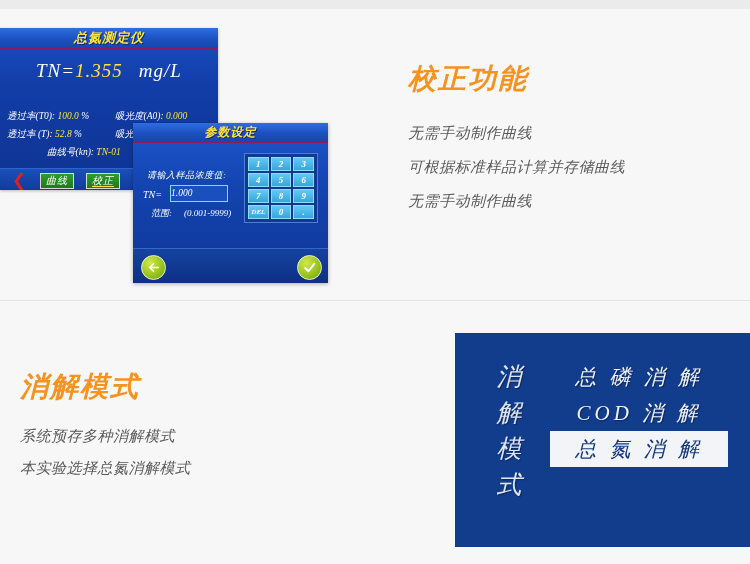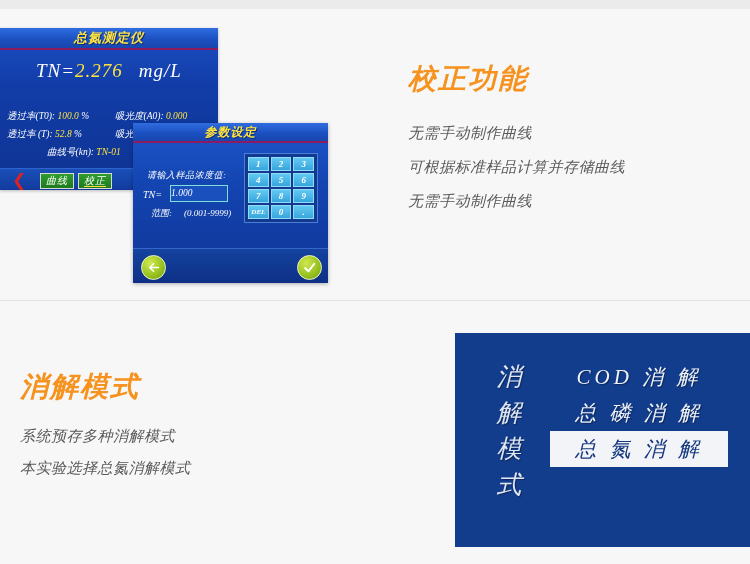--- a/index.html
+++ b/index.html
@@ -73,21 +73,21 @@
     font-family:"DejaVu Sans",sans-serif;
   }
   .btn-green{
     position:absolute;top:4px;height:14px;padding:0 5px;
     background:linear-gradient(180deg,#2f9d2f 0%,#1d7a1d 100%);
     border:1px solid #d8d8d8;
     color:#ffffff;font-size:10px;line-height:14px;letter-spacing:1px;
     text-align:center;white-space:nowrap;
   }
   .btn-g1{left:40px;}
-  .btn-g2{left:78px;}
+  .btn-g2{left:86px;}
   .btn-g2 .ul{border-bottom:1px solid #ffe23d;}
 
   
   .device2{
     left:133px;top:123px;width:195px;height:160px;
     background:linear-gradient(180deg,#1d56cc 0%,#1344b0 40%,#0f3596 100%);
     box-shadow:0 1px 4px rgba(0,0,0,.3);
     overflow:hidden;
   }
   .d2-titlebar{
@@ -176,21 +176,21 @@
 <div class="abs top-strip"></div>
 <div class="abs section-divider"></div>
 
 <div class="abs device1">
   <div class="abs d1-titlebar">
     <div class="d1-title">总氮测定仪</div>
   </div>
 
   <div class="abs d1-body">
     <div class="d1-main">
-      <span>TN=</span><span class="val">2.276</span><span class="unit">mg/L</span>
+      <span>TN=</span><span class="val">1.355</span><span class="unit">mg/L</span>
     </div>
 
     <div class="d1-row d1-r1">
       <span class="lbl">透过率(T0):</span>
       <span class="y">100.0</span>
       <span>%</span>
       <span class="d1-col2">
         <span class="lbl">吸光度(A0):</span>
         <span class="y">0.000</span>
       </span>
@@ -273,17 +273,17 @@
 <div class="abs copy-line" style="left:20px;top:459px;">本实验选择总氮消解模式</div>
 
 <div class="abs mode-panel">
   <div class="mp-left">
     <div>消</div>
     <div>解</div>
     <div>模</div>
     <div>式</div>
   </div>
   <div class="mp-list">
+    <div class="mp-item">总 磷 消 解</div>
     <div class="mp-item">COD 消 解</div>
-    <div class="mp-item">总 磷 消 解</div>
     <div class="mp-item selected">总 氮 消 解</div>
   </div>
 </div>
 
 </body></html>

